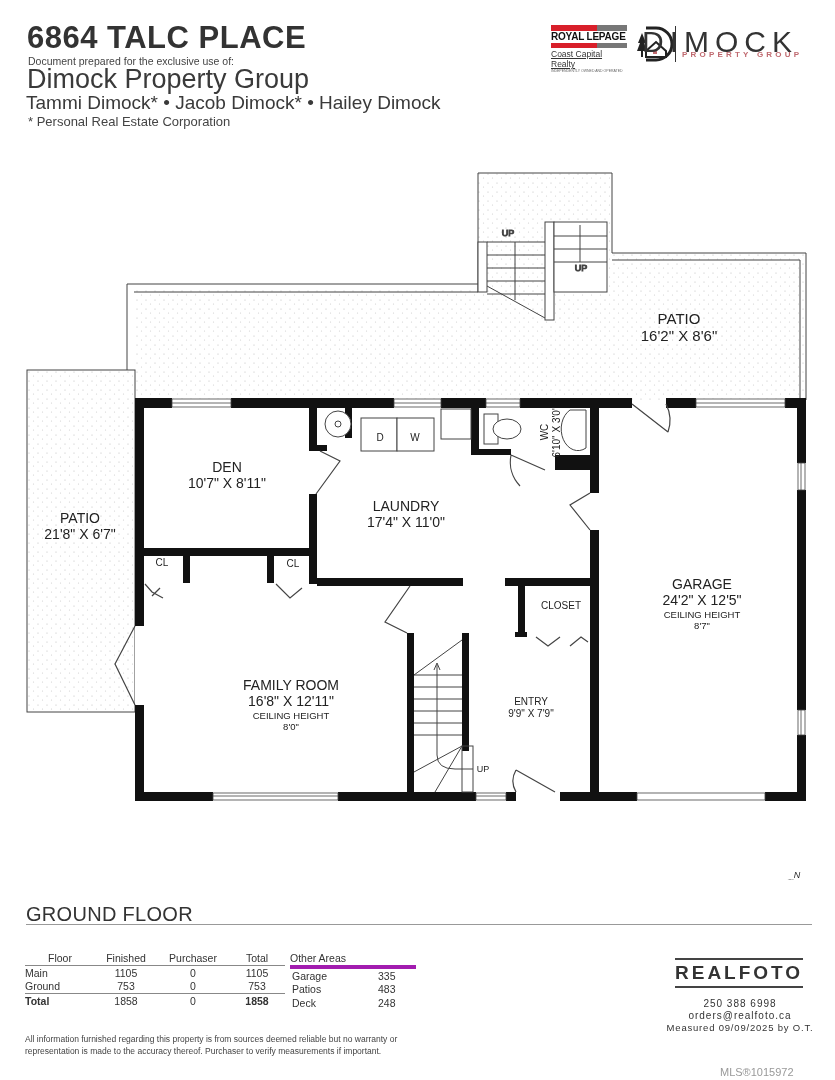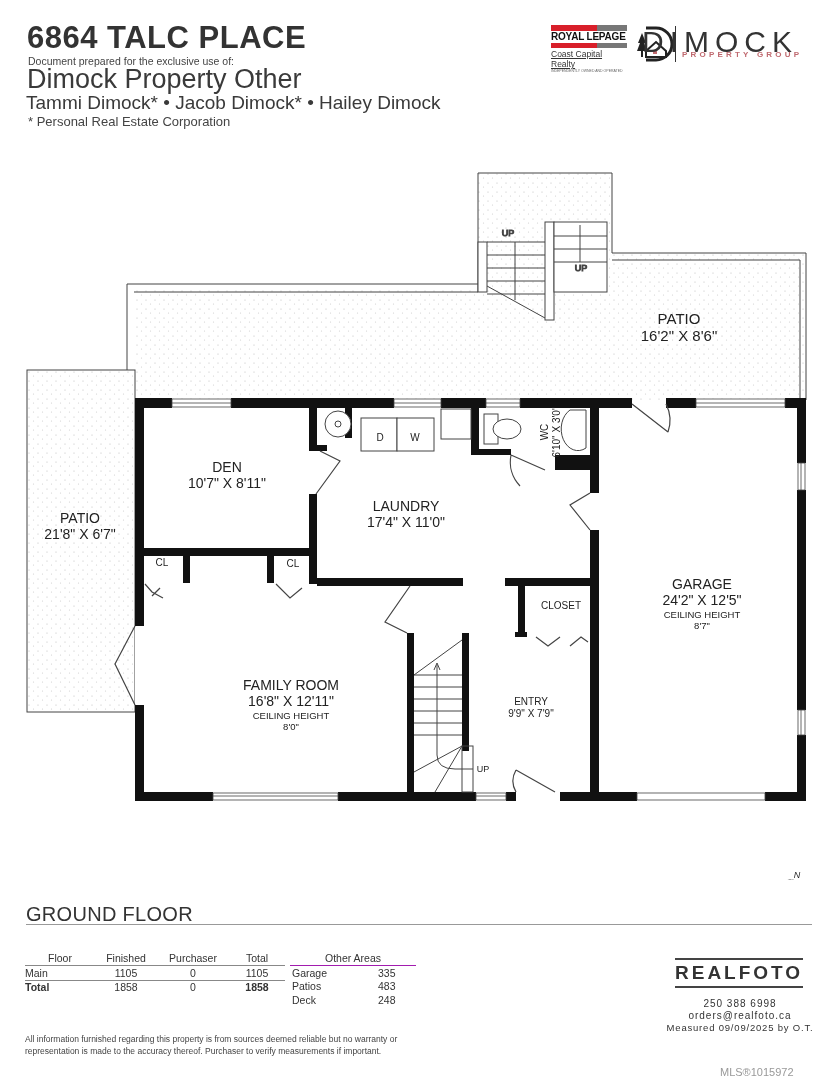--- a/index.html
+++ b/index.html
@@ -27,38 +27,38 @@
   #floor-rule{left:26px;top:924px;width:786px;height:1px;background:#999;}
   
   table{border-collapse:collapse;font-size:10.5px;color:#333;}
   #area-table{left:25px;top:952px;}
   #area-table th{font-weight:normal;text-align:center;padding:0 0 1px 0;border-bottom:1px solid #888;}
   #area-table td{padding:0;height:13.5px;}
   #area-table .num{text-align:center;}
   #area-table .total-row td{border-top:1px solid #888;}
   #area-table .bold{font-weight:bold;}
   #other-table{left:290px;top:952px;}
-  #other-table th{font-weight:normal;text-align:center;border-bottom:1px solid #a21caf;padding:0 0 1px 0;}
+  #other-table th{font-weight:normal;text-align:left;border-bottom:4px solid #a21caf;padding:0 0 1px 0;}
   #other-table td{padding:0;height:13.5px;}
   #disclaimer{left:25px;top:1033px;width:400px;font-size:8.5px;line-height:12px;color:#444;}
   
   #rf-box{left:675px;top:958px;width:128px;}
   .rf-line{height:2px;background:#444;}
   #rf-name{font-size:19px;font-weight:bold;letter-spacing:3px;text-align:center;color:#333;line-height:22px;padding:2px 0;}
   #rf-phone{left:660px;top:998px;width:160px;text-align:center;font-size:10px;letter-spacing:1px;color:#333;}
   #rf-email{left:660px;top:1010px;width:160px;text-align:center;font-size:10px;letter-spacing:1px;color:#333;}
   #rf-measured{left:655px;top:1022px;width:170px;text-align:center;font-size:9.5px;letter-spacing:0.8px;color:#333;}
   #mls{left:720px;top:1066px;font-size:11px;color:#999;}
 </style>
 </head>
 <body>
 
 <div class="abs" id="title">6864 TALC PLACE</div>
 <div class="abs" id="prepared">Document prepared for the exclusive use of:</div>
-<div class="abs" id="group">Dimock Property Other</div>
+<div class="abs" id="group">Dimock Property Group</div>
 <div class="abs" id="agents">Tammi Dimock* • Jacob Dimock* • Hailey Dimock</div>
 <div class="abs" id="prec">* Personal Real Estate Corporation</div>
 
 <div class="abs" id="rlp">
   <div class="rlp-bar"></div>
   <div id="rlp-name">ROYAL LEPAGE</div>
   <div class="rlp-bar2"></div>
   <div id="rlp-sub">Coast Capital Realty</div>
   <div id="rlp-tiny">INDEPENDENTLY OWNED AND OPERATED</div>
 </div>
@@ -291,20 +291,26 @@
       <th style="width:56px;text-align:center">Total</th>
     </tr>
   </thead>
   <tbody>
     <tr>
       <td>Main</td>
       <td class="num">1105</td>
       <td class="num">0</td>
       <td class="num">1105</td>
     </tr>
+    <tr>
+      <td>Ground</td>
+      <td class="num">753</td>
+      <td class="num">0</td>
+      <td class="num">753</td>
+    </tr>
     <tr class="total-row">
       <td class="bold">Total</td>
       <td class="num">1858</td>
       <td class="num">0</td>
       <td class="num bold">1858</td>
     </tr>
   </tbody>
 </table>
 
 <table class="abs" id="other-table">

